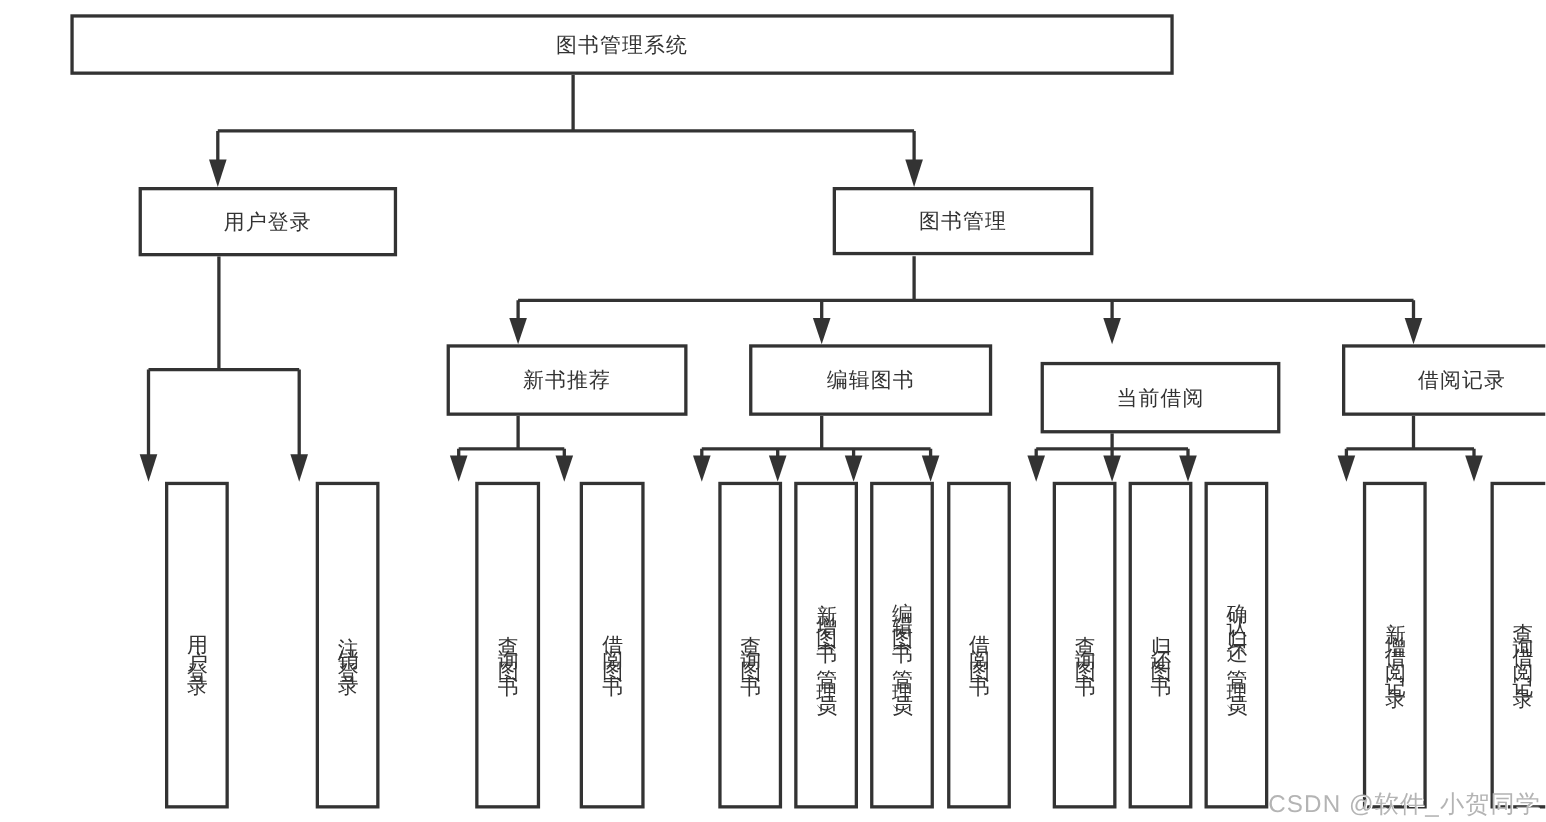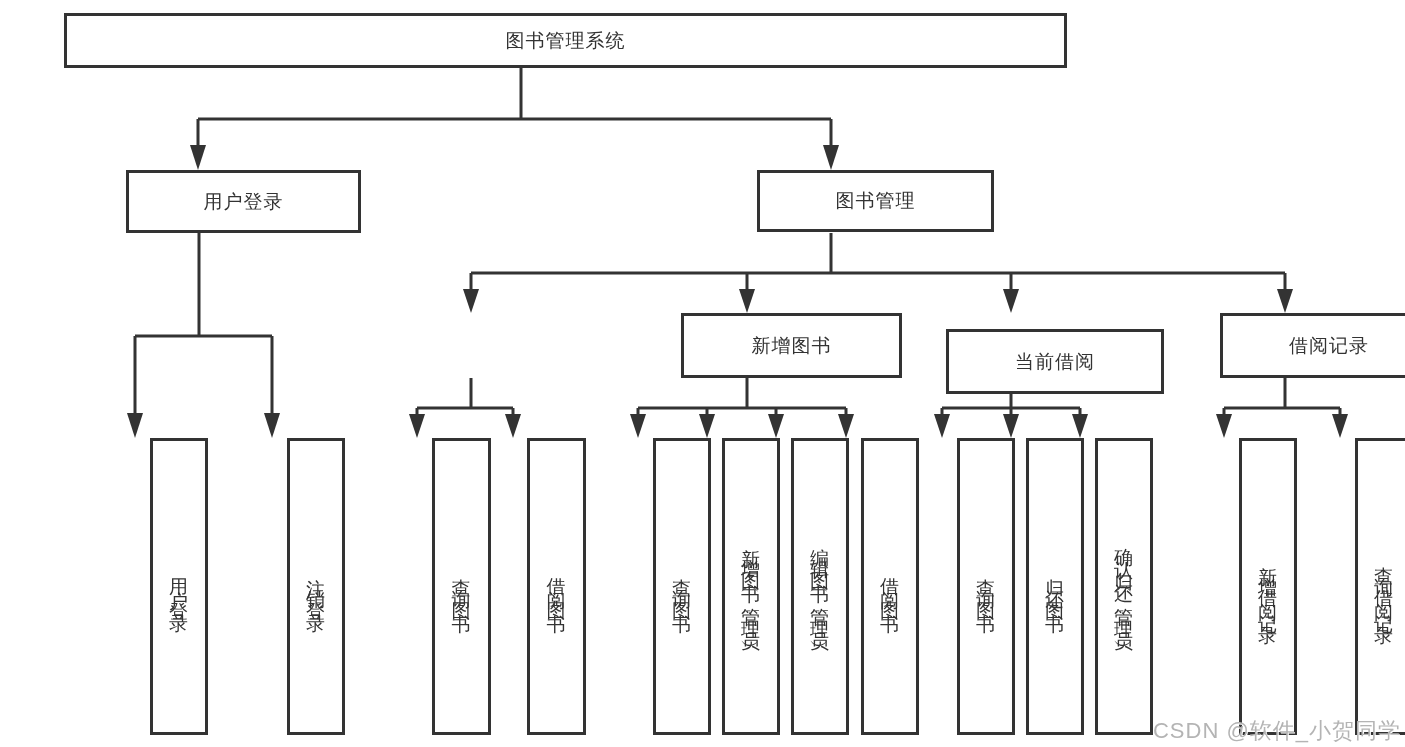--- a/index.html
+++ b/index.html
@@ -108,21 +108,22 @@
       <path d="M1224 438 L1216 414 L1232 414 Z" stroke="none"></path>
       <path d="M1340 438 L1332 414 L1348 414 Z" stroke="none"></path>
     </g>
   </svg>
 
   <div class="node" style="left:20px; top:13px; width:1003px; height:55px;">图书管理系统</div>
 
   <div class="node" style="left:82px; top:170px; width:235px; height:63px;">用户登录</div>
   <div class="node" style="left:713px; top:170px; width:237px; height:62px;">图书管理</div>
 
-  <div class="node" style="left:637px; top:313px; width:221px; height:65px;">新增图书</div>
+  <div class="node" style="left:362px; top:313px; width:219px; height:65px;">新书推荐</div>
+  <div class="node" style="left:637px; top:313px; width:221px; height:65px;">编辑图书</div>
   <div class="node" style="left:902px; top:329px; width:218px; height:65px;">当前借阅</div>
   <div class="node" style="left:1176px; top:313px; width:218px; height:65px;text-align:right;">借阅记录</div>
 
   <div class="node leaf" style="left:106px; top:438px; width:58px; height:297px;">
     <span class="v-label">用户登录</span>
   </div>
   <div class="node leaf" style="left:243px; top:438px; width:58px; height:297px;">
     <span class="v-label">注销登录</span>
   </div>
 

